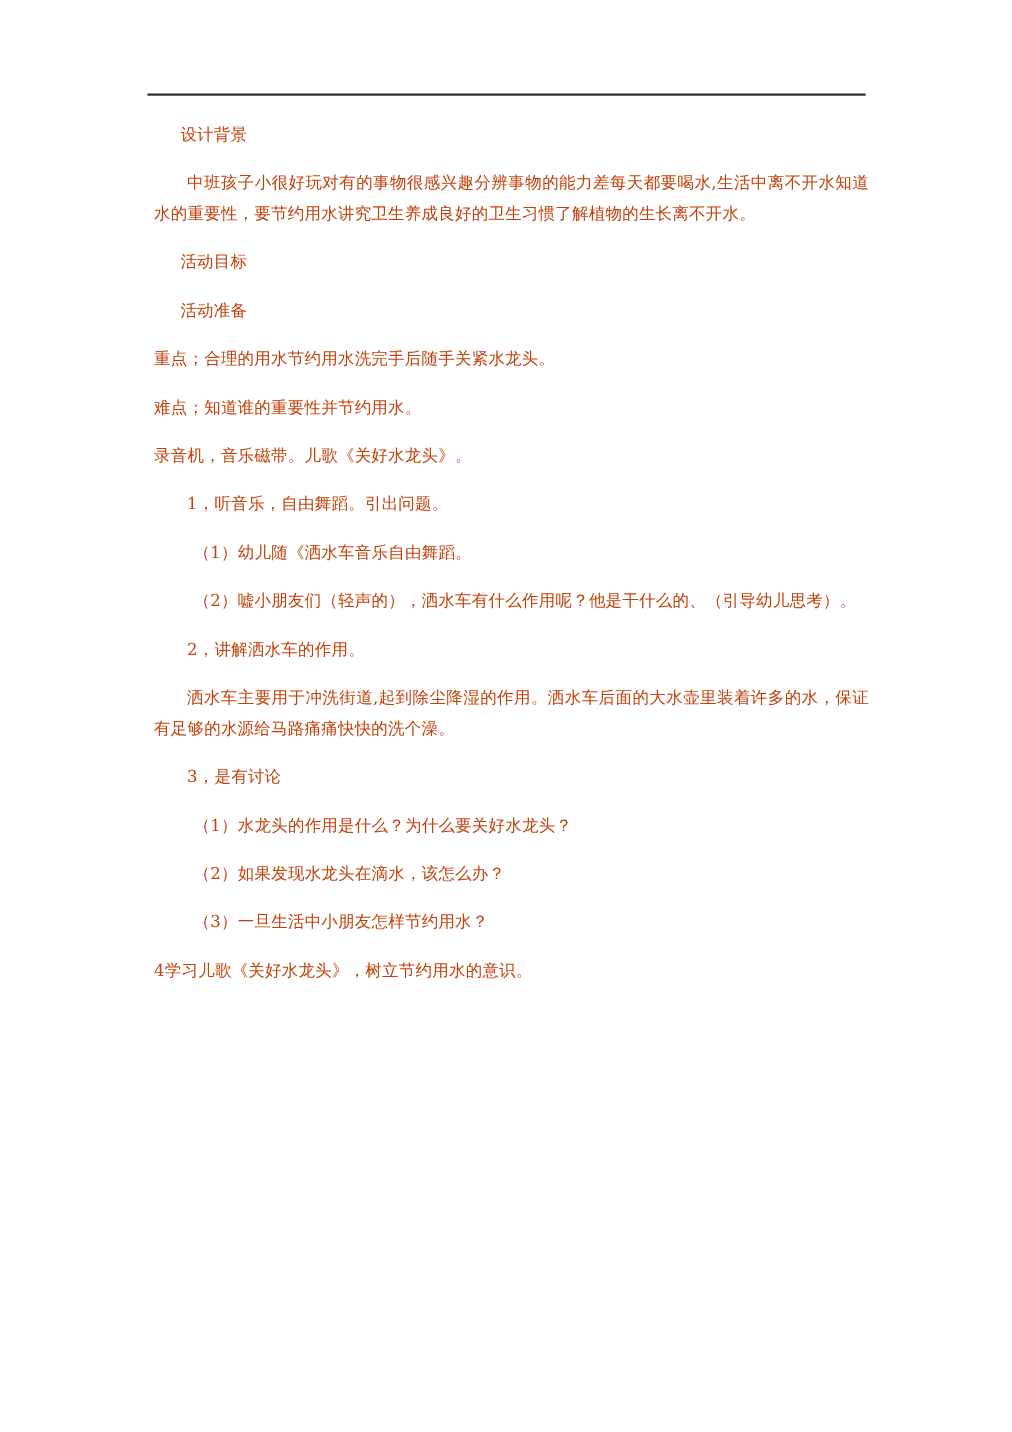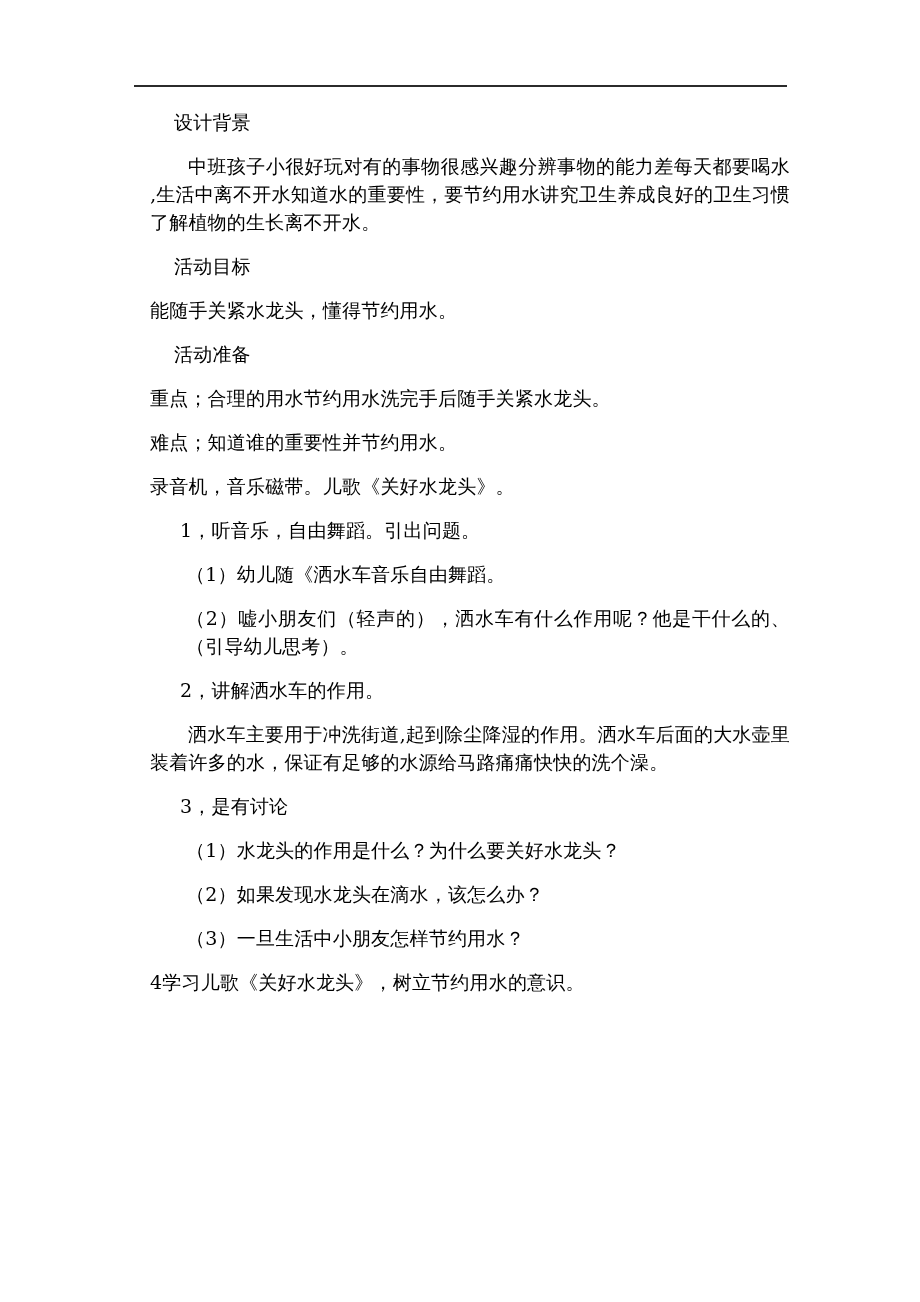--- a/index.html
+++ b/index.html
@@ -37,26 +37,26 @@
 
   .content {
     position: absolute;
     left: 140px;
     top: 108px;
     width: 650px;
   }
 
   
   .para {
-    font-size: 19px;
+    font-size: 15px;
     line-height: 28px;
-    color: #000000;
+    color: #c2410c;
     text-align: justify;
     text-justify: inter-ideograph;
-    margin: 0 0 15px 10px;
+    margin: 0 0 15px 0;
     letter-spacing: 0.2px;
     word-break: break-all;
   }
 
   
   .heading {
     padding-left: 24px;
     margin-bottom: 16px;
   }
 
@@ -96,21 +96,20 @@
 <body>
 
 <div class="page">
 
   <div class="header-rule"></div>
 
   <div class="content" id="doc-body">
       <p class="para heading">设计背景</p>
       <p class="para body-para">中班孩子小很好玩对有的事物很感兴趣分辨事物的能力差每天都要喝水‚生活中离不开水知道水的重要性，要节约用水讲究卫生养成良好的卫生习惯了解植物的生长离不开水。</p>
       <p class="para heading">活动目标</p>
-      <p class="para flush">能随手关紧水龙头，懂得节约用水。</p>
       <p class="para heading">活动准备</p>
       <p class="para flush">重点；合理的用水节约用水洗完手后随手关紧水龙头。</p>
       <p class="para flush">难点；知道谁的重要性并节约用水。</p>
       <p class="para flush">录音机，音乐磁带。儿歌《关好水龙头》。</p>
       <p class="para num">1，听音乐，自由舞蹈。引出问题。</p>
       <p class="para subnum">（1）幼儿随《洒水车音乐自由舞蹈。</p>
       <p class="para subnum">（2）嘘小朋友们（轻声的），洒水车有什么作用呢？他是干什么的、（引导幼儿思考）。</p>
       <p class="para num">2，讲解洒水车的作用。</p>
       <p class="para body-para">洒水车主要用于冲洗街道‚起到除尘降湿的作用。洒水车后面的大水壶里装着许多的水，保证有足够的水源给马路痛痛快快的洗个澡。</p>
       <p class="para num">3，是有讨论</p>

